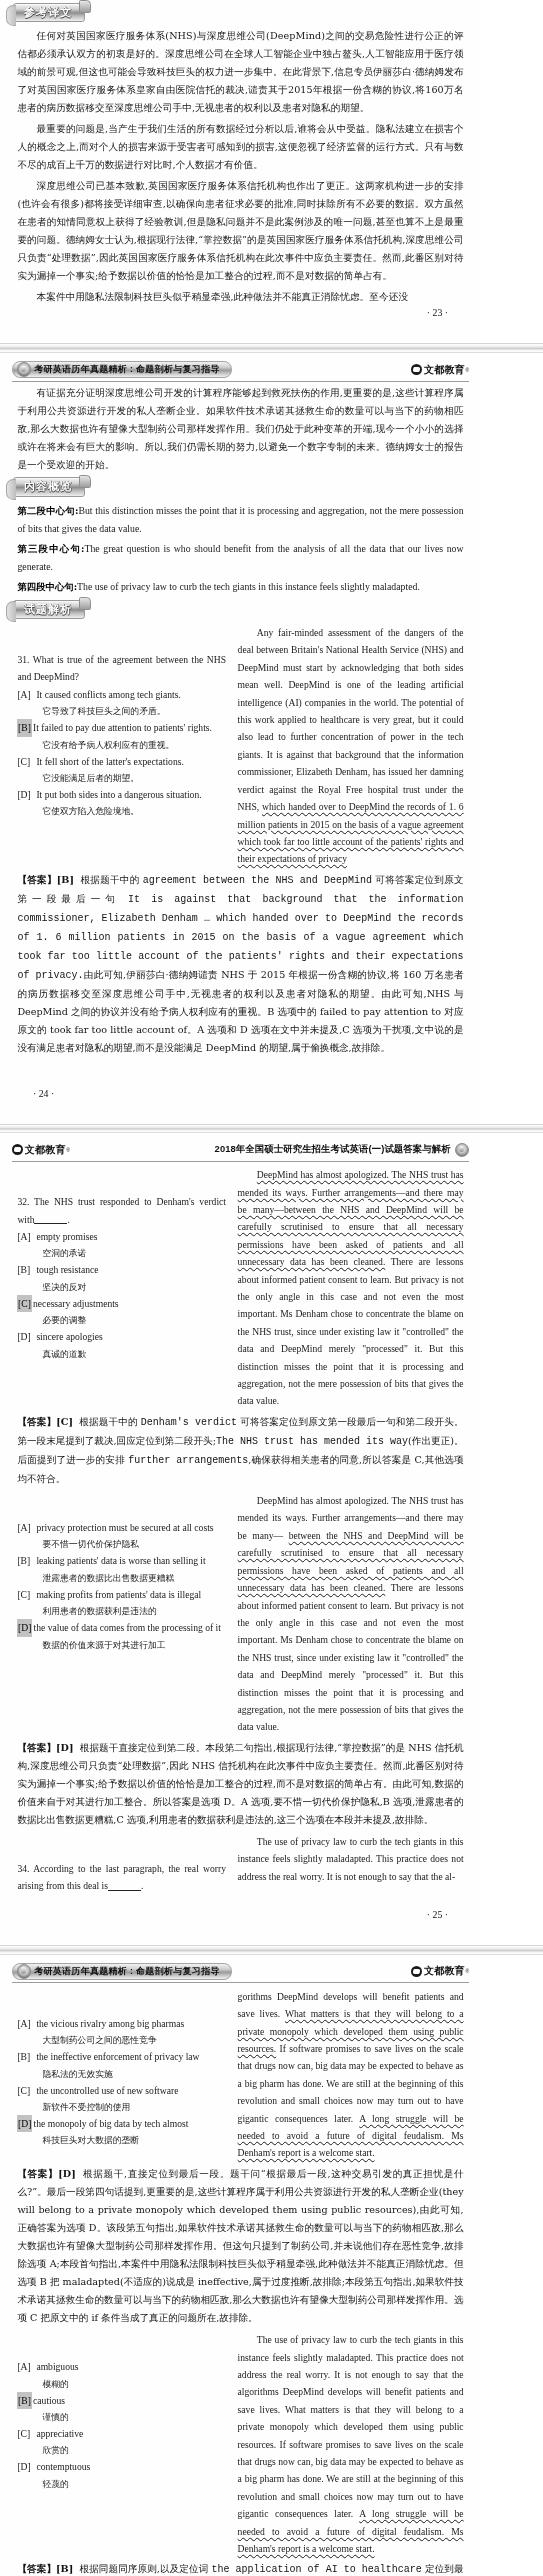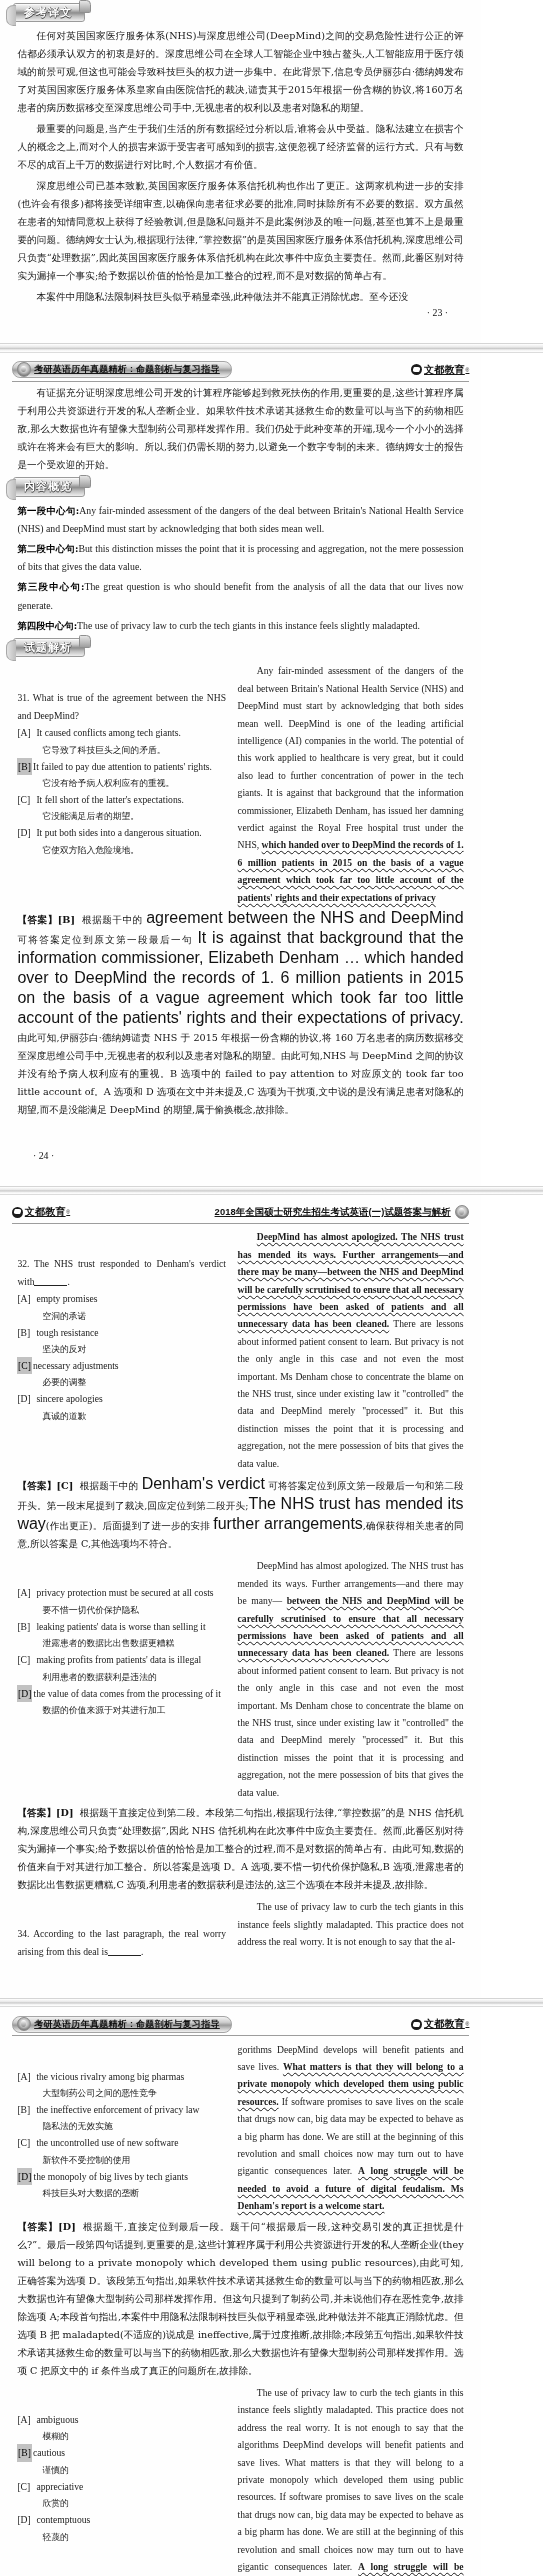--- a/index.html
+++ b/index.html
@@ -78,22 +78,21 @@
     border-bottom: 1.5px solid #9d9d9d;
     padding-bottom: 1.5px;
     display: flex;
     align-items: center;
     justify-content: space-between;
     height: 19px;
   }
   .runhead.right-title { }
   .rh-left, .rh-right {
     display: flex;
-    align-items: flex-end;
-    text-decoration: underline;
+    align-items: flex-start;
   }
   .rh-pill {
     display: inline-flex;
     align-items: center;
     height: 15px;
     padding: 0 11.6px 0 4.4px;
     border-radius: 8px;
     background: linear-gradient(to bottom, #f2f2f2 0%, #cfcfcf 35%, #9b9b9b 55%, #cdcdcd 80%, #f0f0f0 100%);
     border: 0.7px solid #a5a5a5;
   }
@@ -252,37 +251,36 @@
     margin-left: 25px;
     font-family: "DejaVu Serif", serif;
     font-size: 8.8px;
     line-height: 16px;
   }
   .squiggle {
     text-decoration: underline;
     text-decoration-style: wavy;
     text-decoration-thickness: 0.7px;
     text-underline-offset: 2.2px;
-    font-weight: bold;
   }
 
   
   .answer {
     margin: 2.9px 17.4px 0 17.4px;
     font-family: "DejaVu Serif", serif;
     font-size: 9.6px;
     line-height: 18px;
     text-align: justify;
     text-indent: 0;
     color: #121212;
   }
   .answer .atag { font-weight: bold; }
   .answer .en {
-    font-family: Liberation Sans, sans-serif;
-    font-size: 16px;
+    font-family: Liberation Mono, monospace;
+    font-size: 10px;
   }
 
   
   .folio {
     text-align: right;
     margin: 1.5px 33px 0 0;
     font-family: "Liberation Serif", serif;
     font-size: 9.8px;
     color: #111;
   }
@@ -336,23 +334,20 @@
   <p class="cn-body">有证据充分证明深度思维公司开发的计算程序能够起到救死扶伤的作用,更重要的是,这些计算程序属于利用公共资源进行开发的私人垄断企业。如果软件技术承诺其拯救生命的数量可以与当下的药物相匹敌,那么大数据也许有望像大型制药公司那样发挥作用。我们仍处于此种变革的开端,现今一个小小的选择或许在将来会有巨大的影响。所以,我们仍需长期的努力,以避免一个数字专制的未来。德纳姆女士的报告是一个受欢迎的开始。</p>
 
   <div class="badge-wrap">
     <span class="badge">
       <span class="badge-hook"></span>
       <span>内容概览</span>
       <span class="badge-tag"></span>
     </span>
   </div>
 
-  <p class="keysent">
-    <span class="lbl">第一段中心句:</span><span class="en">Any fair-minded assessment of the dangers of the deal between Britain's National Health Service (NHS) and DeepMind must start by acknowledging that both sides mean well.</span>
-  </p>
   <p class="keysent">
     <span class="lbl">第二段中心句:</span><span class="en">But this distinction misses the point that it is processing and aggregation, not the mere possession of bits that gives the data value.</span>
   </p>
   <p class="keysent">
     <span class="lbl">第三段中心句:</span><span class="en">The great question is who should benefit from the analysis of all the data that our lives now generate.</span>
   </p>
   <p class="keysent">
     <span class="lbl">第四段中心句:</span><span class="en">The use of privacy law to curb the tech giants in this instance feels slightly maladapted.</span>
   </p>
 
@@ -498,20 +493,21 @@
     <div class="qcol-left">
       <div class="qstem">
         <span>34.</span>
         <span>According to the last paragraph, the real worry arising from this deal is</span><span class="blank"></span><span>.</span>
       </div>
     </div>
     <div class="qcol-right">The use of privacy law to curb the tech giants in this instance feels slightly maladapted. This practice does not address the real worry. It is not enough to say that the al-</div>
   </div>
 
   <div class="spacer-md"></div>
+  <div class="folio">· 25 ·</div>
   <div class="spacer-lg"></div>
 </div>
 
 <div class="page-sep"></div>
 
 <div class="page">
   <div class="runhead">
     <span class="rh-left">
       <span class="rh-pill">
         <span class="seal"></span>
@@ -539,21 +535,21 @@
         <span class="opt-text">the ineffective enforcement of privacy law</span>
       </div>
       <div class="opt-cn">隐私法的无效实施</div>
       <div class="opt">
         <span class="opt-key">[C]</span>
         <span class="opt-text">the uncontrolled use of new software</span>
       </div>
       <div class="opt-cn">新软件不受控制的使用</div>
       <div class="opt">
         <span class="opt-key hl">[D]</span>
-        <span class="opt-text">the monopoly of big lives by tech giants</span>
+        <span class="opt-text">the monopoly of big data by tech almost</span>
       </div>
       <div class="opt-cn">科技巨头对大数据的垄断</div>
     </div>
     <div class="qcol-right" style="text-indent:0;">
       <span>gorithms DeepMind develops will benefit patients and save lives.</span>
       <span class="squiggle">What matters is that they will belong to a private monopoly which developed them using public resources.</span>
       <span>If software promises to save lives on the scale that drugs now can, big data may be expected to behave as a big pharm has done. We are still at the beginning of this revolution and small choices now may turn out to have gigantic consequences later.</span>
       <span class="squiggle">A long struggle will be needed to avoid a future of digital feudalism. Ms Denham's report is a welcome start.</span>
     </div>
   </div>

